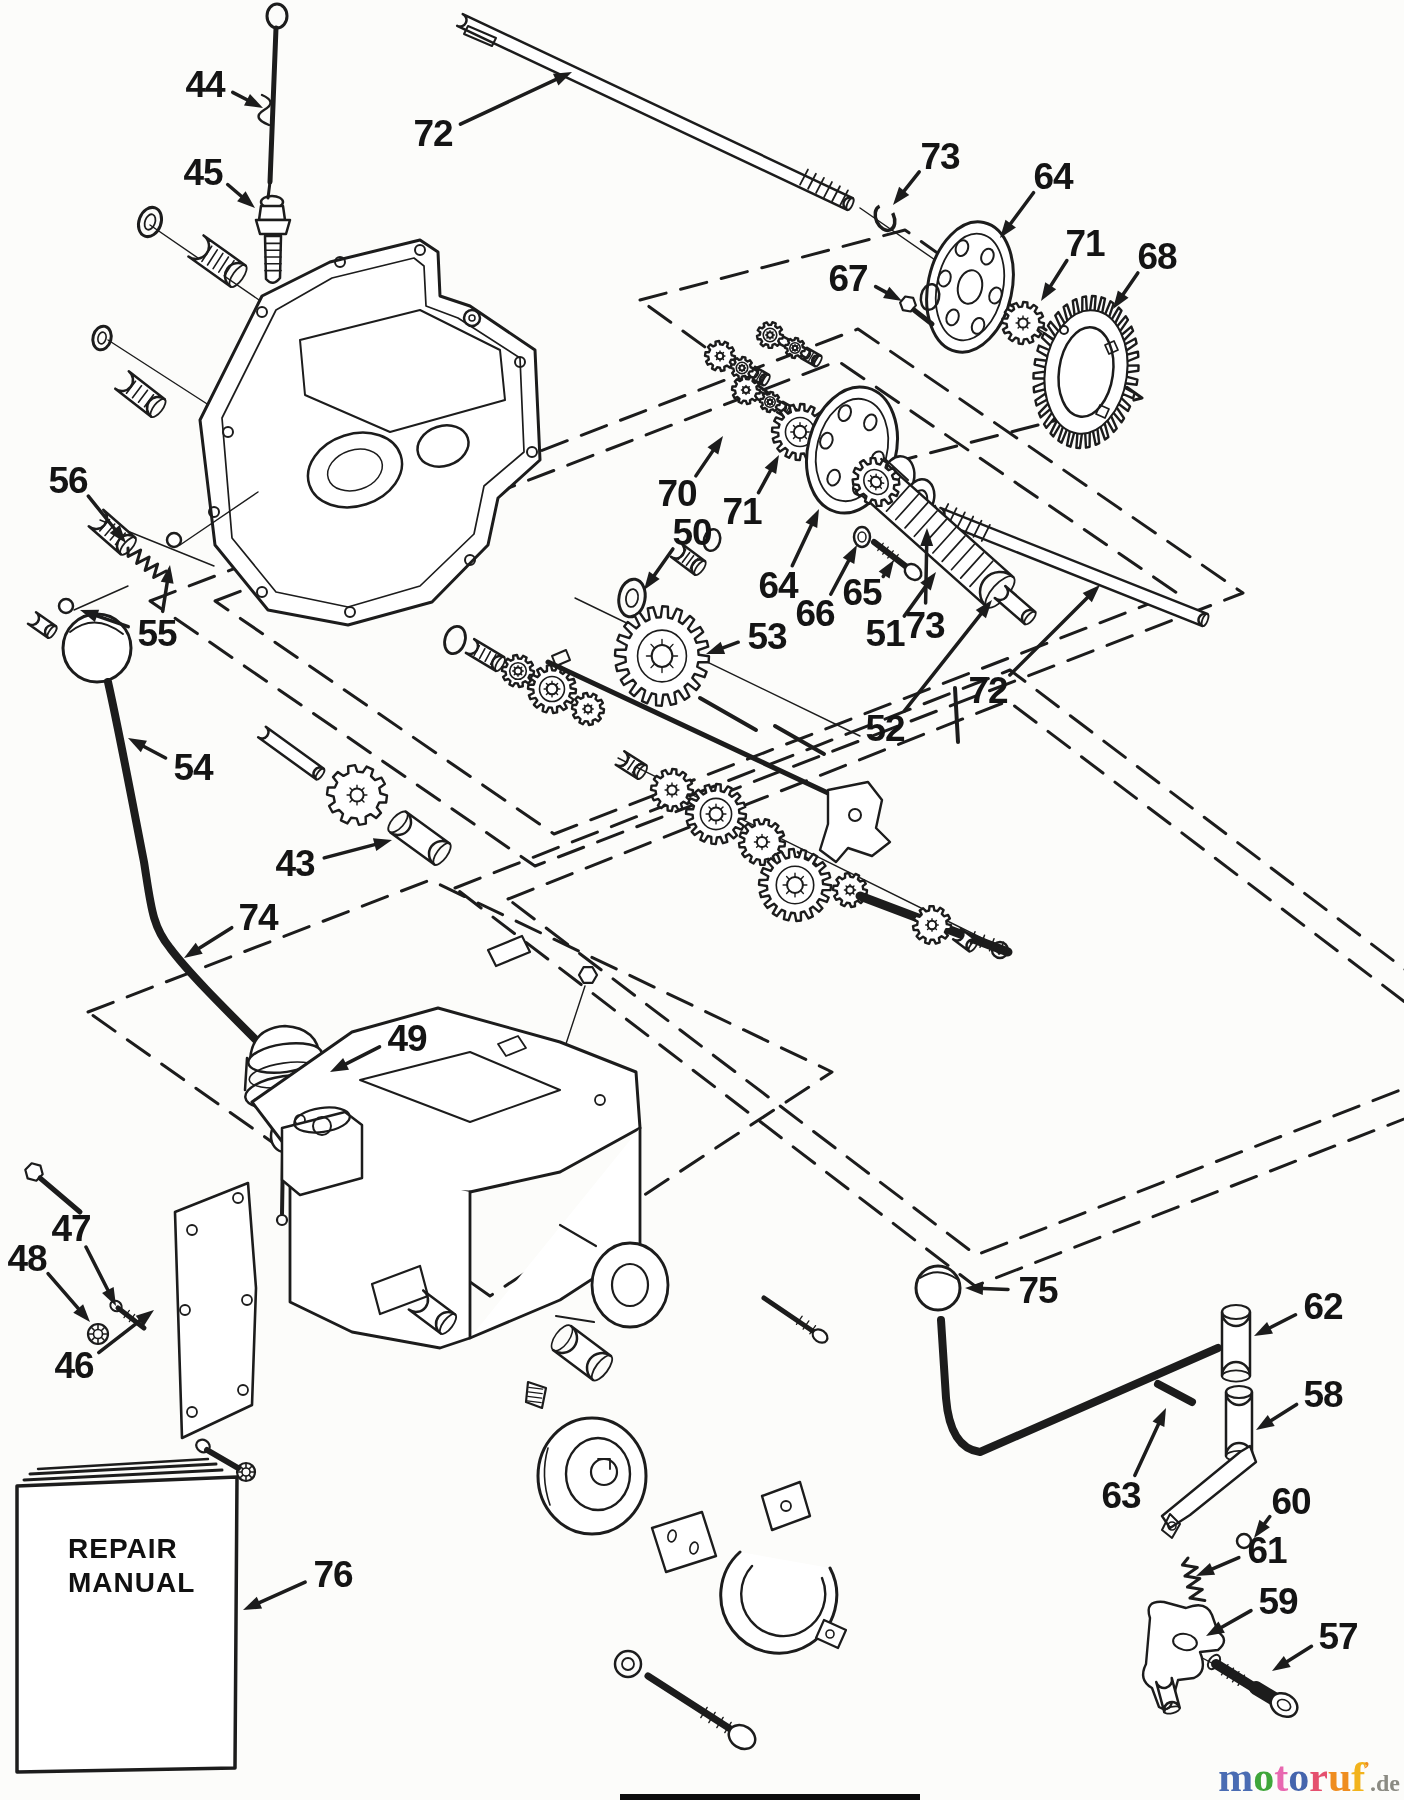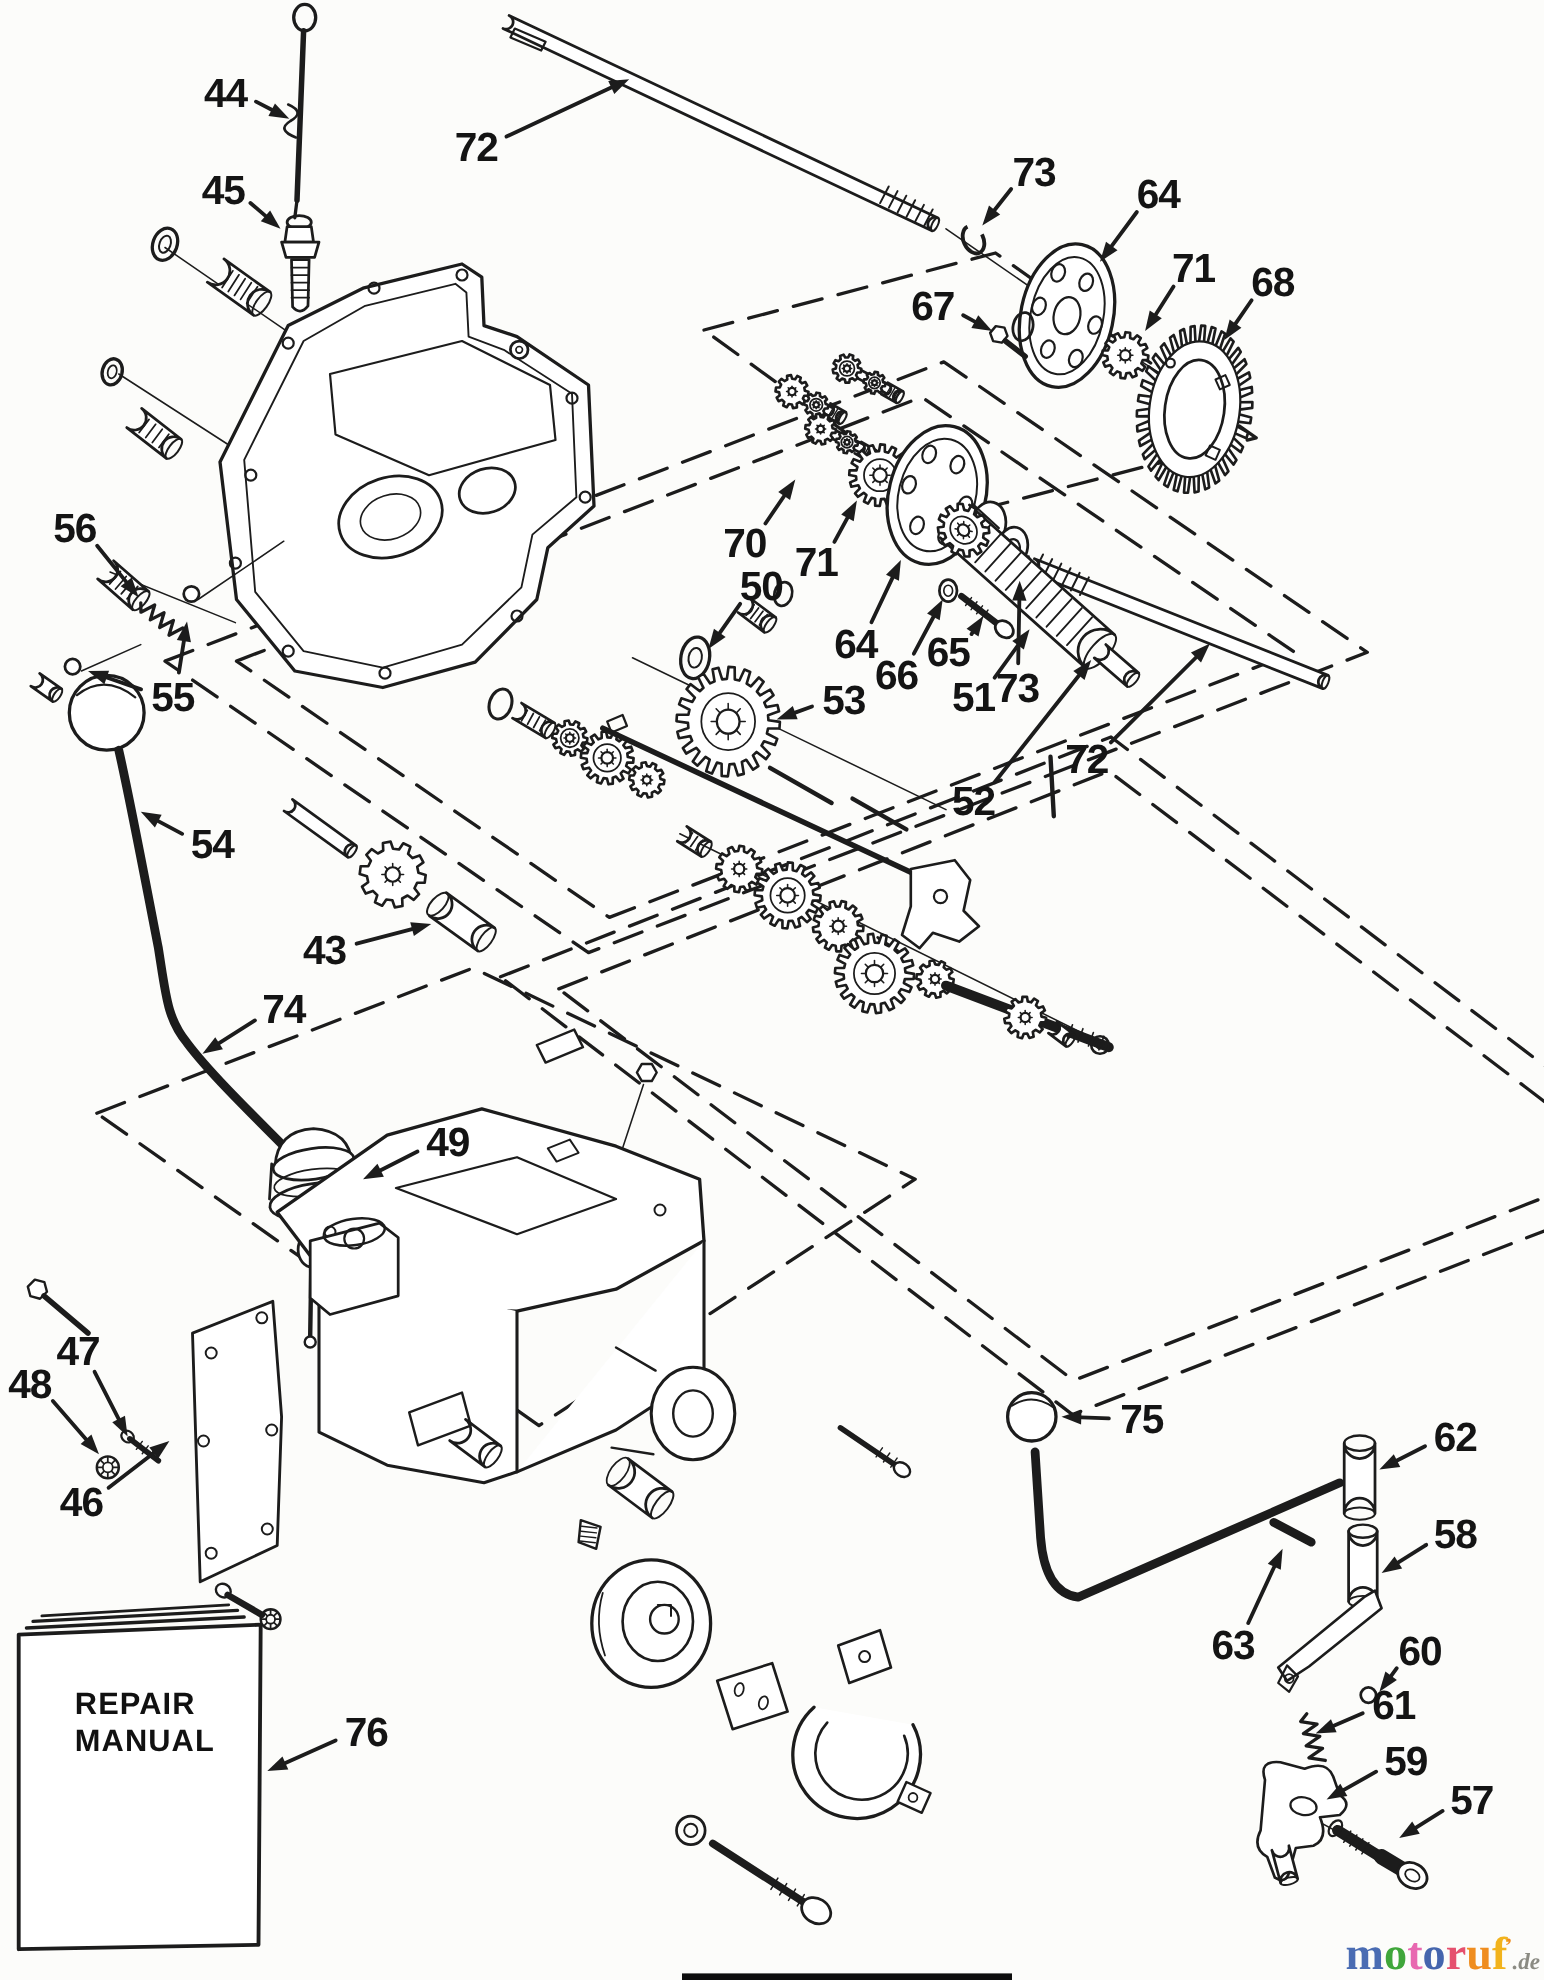--- a/index.html
+++ b/index.html
@@ -6,21 +6,21 @@
   .stage{position:relative;width:1404px;height:1800px;background:#fcfcfa;overflow:hidden;
          font-family:"Liberation Sans",sans-serif;}
   svg{position:absolute;left:0;top:0;}
   .callout-text{font-family:"Liberation Sans",sans-serif;font-weight:700;font-size:37px;
         fill:#141414;letter-spacing:-1px;}
   .book-text{font-family:"Liberation Sans",sans-serif;font-weight:700;font-size:28px;
         fill:#111;letter-spacing:1px;}
   .watermark{position:absolute;left:1150px;top:1746px;width:250px;text-align:right;
         font-family:"Liberation Serif",serif;font-weight:700;font-size:42px;line-height:46px;
         user-select:none;}
-  .watermark .sfx{font-size:21px;font-weight:700;font-style:italic;}
+  .watermark .sfx{font-size:24px;font-weight:700;}
   .watermark .tick{font-size:20px;vertical-align:super;margin-left:-2px;}
   .bottombar{position:absolute;background:#0d0d0d;height:6px;}
 </style>
 </head>
 <body>
 
 <div class="stage">
   <svg id="art" width="1404" height="1800" viewBox="0 0 1404 1800">
       <g>
         <path d="M640,300 L905,230 L1142,398 L872,468 Z" stroke="#1c1c1c" stroke-width="3" fill="none" stroke-linejoin="round" stroke-linecap="round" stroke-dasharray="27 15"></path>

